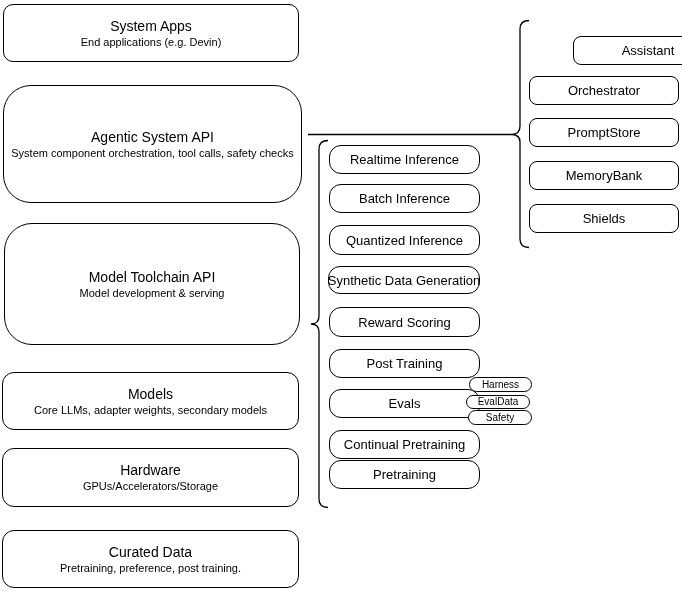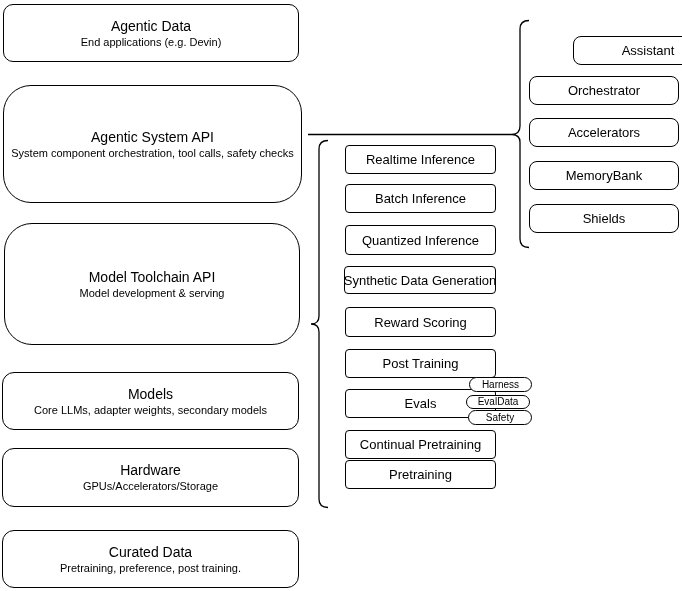--- a/index.html
+++ b/index.html
@@ -29,21 +29,21 @@
 
   
   .lb1 { left: 3px;  top: 4px;   width: 296px; height: 58px;  border-radius: 10px; }
   .lb2 { left: 3px;  top: 85px;  width: 299px; height: 118px; border-radius: 28px; }
   .lb3 { left: 4px;  top: 223px; width: 296px; height: 122px; border-radius: 28px; }
   .lb4 { left: 2px;  top: 372px; width: 297px; height: 58px;  border-radius: 12px; }
   .lb5 { left: 2px;  top: 448px; width: 297px; height: 59px;  border-radius: 12px; }
   .lb6 { left: 2px;  top: 530px; width: 297px; height: 58px;  border-radius: 12px; }
 
   
-  .mb { left: 329px; width: 151px; height: 29px; border-radius: 4px; margin-left: 16px; }
+  .mb { left: 329px; width: 151px; height: 29px; border-radius: 12px; }
   .mb0 { top: 145px; }
   .mb1 { top: 184px; }
   .mb2 { top: 225px; height: 30px; }
   .mb3 { top: 266px; left: 328px; width: 152px; height: 28px; }
   .mb4 { top: 307px; height: 30px; }
   .mb5 { top: 349px; }
   .mb6 { top: 389px; }
   .mb7 { top: 430px; }
   .mb8 { top: 460px; }
 
@@ -81,21 +81,21 @@
     pointer-events: none;
     z-index: 2;
   }
 </style>
 </head>
 <body>
 
 <div id="canvas">
 
   <div class="node lb1">
-    <div class="big-title">Agentic Data</div>
+    <div class="big-title">System Apps</div>
     <div class="big-sub">End applications (e.g. Devin)</div>
   </div>
   <div class="node lb2">
     <div class="big-title">Agentic System API</div>
     <div class="big-sub">System component orchestration, tool calls, safety checks</div>
   </div>
   <div class="node lb3">
     <div class="big-title">Model Toolchain API</div>
     <div class="big-sub">Model development &amp; serving</div>
   </div>
@@ -144,21 +144,21 @@
   <div class="pill pill1">EvalData</div>
   <div class="pill pill2">Safety</div>
 
   <div class="node rb rb0">
     <div class="small-label">Assistant</div>
   </div>
   <div class="node rb rb1">
     <div class="small-label">Orchestrator</div>
   </div>
   <div class="node rb rb2">
-    <div class="small-label">Accelerators</div>
+    <div class="small-label">PromptStore</div>
   </div>
   <div class="node rb rb3">
     <div class="small-label">MemoryBank</div>
   </div>
   <div class="node rb rb4">
     <div class="small-label">Shields</div>
   </div>
 
   <svg class="overlay" viewBox="0 0 682 591" xmlns="http://www.w3.org/2000/svg">
     <path d="M 308,134.5 L 512,134.5" stroke="#000000" stroke-width="1.4" fill="none"></path>

